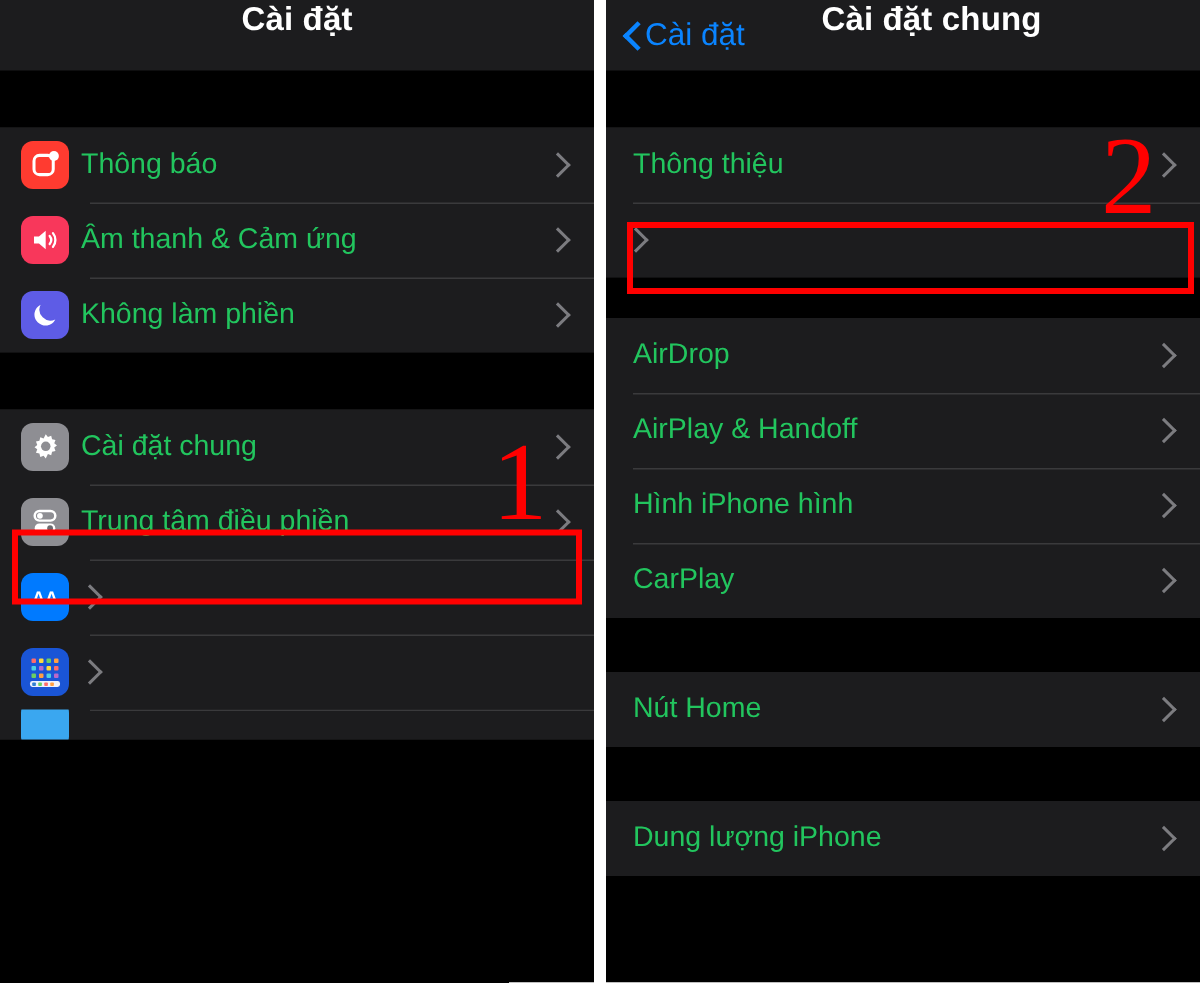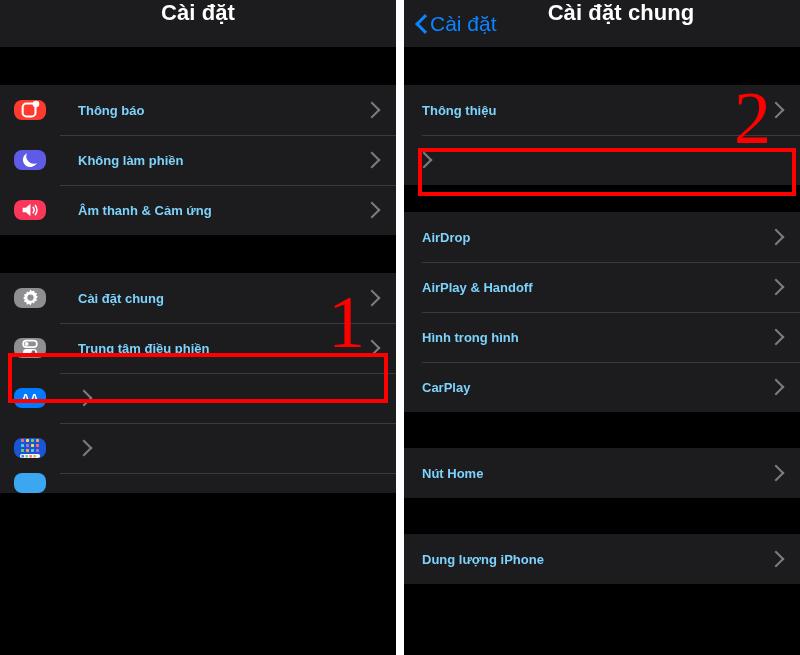--- a/index.html
+++ b/index.html
@@ -83,26 +83,25 @@
   .row + .row::before {
     content:"";
     position:absolute;
     left:60px; right:0; top:0;
     height:1px;
     background:#3a3a3c;
   }
   .row.noicon + .row.noicon::before { left:18px; }
 
   .row-label {
-    color:#7dd3fc;
-    font-size:13px;
+    color:#22c55e;
+    font-size:19px;
     flex:1 1 auto;
     white-space:nowrap;
     overflow:hidden;
-    font-weight:bold;
   }
   .row.noicon .row-label { padding-left:4px; }
 
   .chevron {
     width:12px; height:20px;
     position:relative;
     flex:0 0 auto;
     margin-right:4px;
   }
   .chevron::before {
@@ -110,24 +109,24 @@
     position:absolute;
     left:0; top:4px;
     width:10px; height:10px;
     border-right:2.5px solid #7c7c80;
     border-top:2.5px solid #7c7c80;
     transform:rotate(45deg);
   }
 
   
   .icon {
-    width:32px; height:20px;
+    width:32px; height:32px;
     border-radius:8px;
     flex:0 0 auto;
-    margin-right:32px;
+    margin-right:8px;
     display:flex; align-items:center; justify-content:center;
     position:relative;
     overflow:hidden;
   }
   .icon svg { display:block; }
 
   
   .hl-box {
     position:absolute;
     border:4px solid #ff0000;
@@ -165,38 +164,38 @@
           <svg width="22" height="22" viewBox="0 0 24 24">
             <rect x="4" y="5" width="14" height="14" rx="4" fill="none" stroke="#fff" stroke-width="2.2"></rect>
             <circle cx="18.5" cy="5.5" r="3.6" fill="#fff"></circle>
           </svg>
         </span>
         <span class="row-label">Thông báo</span>
         <span class="chevron"></span>
       </div>
 
       <div class="row">
-        <span class="icon" style="background:#5e5ce6">
-          <svg width="22" height="22" viewBox="0 0 24 24">
-            <path d="M19.5 15.2A8 8 0 0 1 8.8 4.5 8 8 0 1 0 19.5 15.2z" fill="#fff"></path>
-          </svg>
-        </span>
-        <span class="row-label">Không làm phiền</span>
-        <span class="chevron"></span>
-      </div>
-
-      <div class="row">
         <span class="icon" style="background:#f8375b">
           <svg width="22" height="22" viewBox="0 0 24 24">
             <path d="M4 9.5h3.6L12.5 5.2v13.6L7.6 14.5H4z" fill="#fff"></path>
             <path d="M15.4 9.1a4.6 4.6 0 0 1 0 5.8" fill="none" stroke="#fff" stroke-width="1.7" stroke-linecap="round"></path>
             <path d="M17.8 7a8 8 0 0 1 0 10" fill="none" stroke="#fff" stroke-width="1.7" stroke-linecap="round"></path>
           </svg>
         </span>
         <span class="row-label">Âm thanh &amp; Cảm ứng</span>
+        <span class="chevron"></span>
+      </div>
+
+      <div class="row">
+        <span class="icon" style="background:#5e5ce6">
+          <svg width="22" height="22" viewBox="0 0 24 24">
+            <path d="M19.5 15.2A8 8 0 0 1 8.8 4.5 8 8 0 1 0 19.5 15.2z" fill="#fff"></path>
+          </svg>
+        </span>
+        <span class="row-label">Không làm phiền</span>
         <span class="chevron"></span>
       </div>
 
 
     </div>
 
     <div class="spacer" style="height:38px"></div>
 
     <div class="group">
 
@@ -299,21 +298,21 @@
     <div class="group">
       <div class="row noicon">
         <span class="row-label">AirDrop</span>
         <span class="chevron"></span>
       </div>
       <div class="row noicon">
         <span class="row-label">AirPlay &amp; Handoff</span>
         <span class="chevron"></span>
       </div>
       <div class="row noicon">
-        <span class="row-label">Hình trong hình</span>
+        <span class="row-label">Hình iPhone hình</span>
         <span class="chevron"></span>
       </div>
       <div class="row noicon">
         <span class="row-label">CarPlay</span>
         <span class="chevron"></span>
       </div>
     </div>
 
     <div class="spacer" style="height:36px"></div>
 

